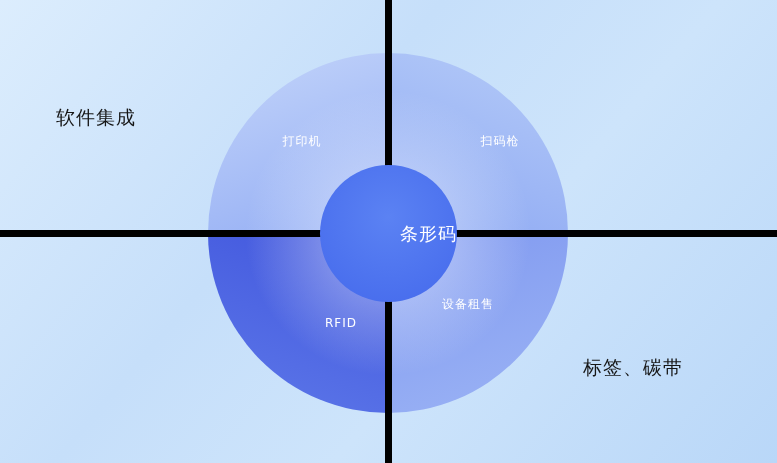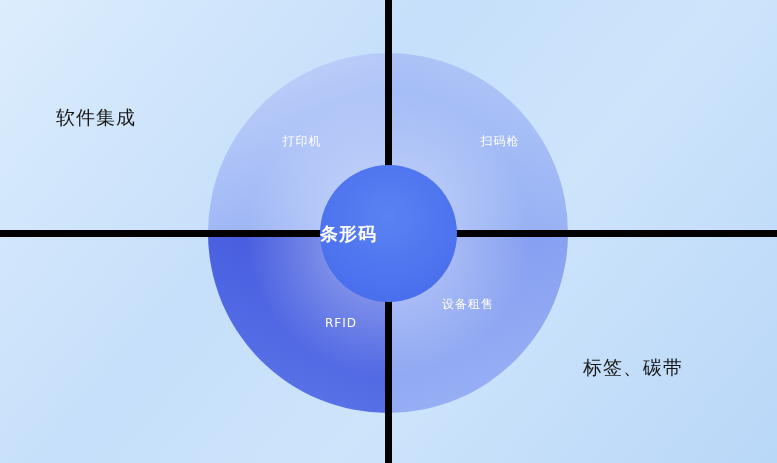--- a/index.html
+++ b/index.html
@@ -50,23 +50,22 @@
   .center-circle {
     position: absolute;
     left: 320px;
     top: 165px;
     width: 137px;
     height: 137px;
     border-radius: 50%;
     background: radial-gradient(circle at 50% 38%, #5b82f3 0%, #4469ec 100%);
     display: flex;
     align-items: center;
-    justify-content: flex-start;
+    justify-content: flex-end;
     z-index: 3;
-    font-weight: bold;
   }
   .center-label {
     color: #ffffff;
     font-size: 18px;
     letter-spacing: 1px;
   }
 
   
   .seg-label {
     position: absolute;

